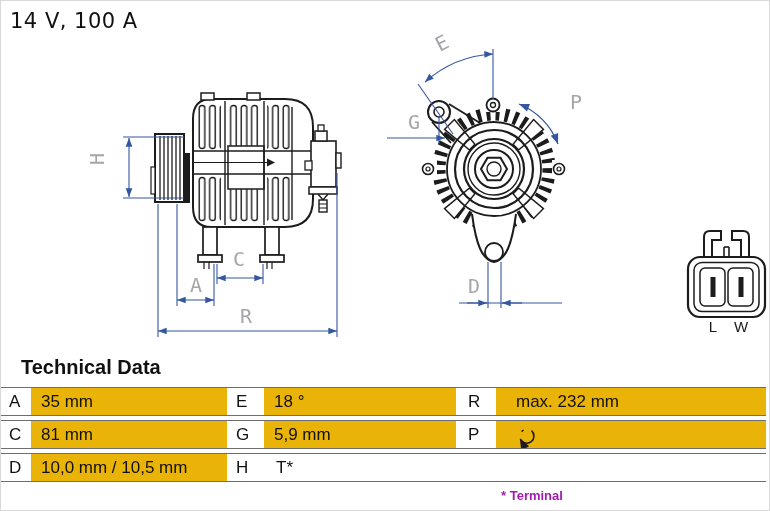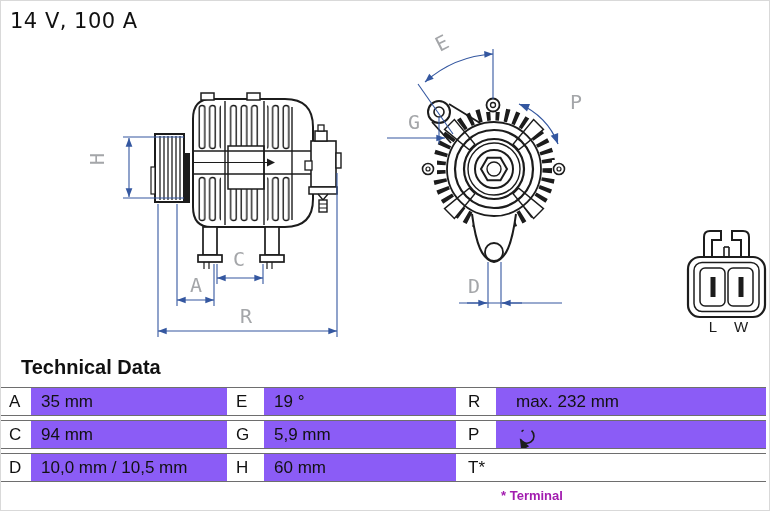--- a/index.html
+++ b/index.html
@@ -9,21 +9,21 @@
          font-size:21px;color:#111;letter-spacing:.5px;}
   .drawing{position:absolute;left:0;top:0;}
   .section-heading{position:absolute;left:8px;top:355px;font-size:20px;font-weight:700;color:#111;margin-left:12px;}
   .techtable{position:absolute;left:0;top:386px;width:765px;}
   .t-row{display:grid;grid-template-columns:30px 196px 37px 192px 40px 270px;
          height:27px;border-top:1px solid #6e6e6e;border-bottom:1px solid #6e6e6e;
          margin-bottom:4px;background:#fff;}
   .k{background:#fff;color:#111;font-size:17px;line-height:27px;padding-left:8px;}
   .k2{padding-left:9px;}
   .k3{padding-left:12px;}
-  .v{background:#8b5cf6;color:#111;font-size:17px;line-height:27px;padding-left:10px;
+  .v{background:#eab308;color:#111;font-size:17px;line-height:27px;padding-left:10px;
      white-space:nowrap;overflow:hidden;}
   .v3{padding-left:20px;}
   .v .rot{vertical-align:middle;margin-top:3px;}
   .footnote{position:absolute;left:500px;top:487px;font-size:13px;font-weight:700;color:#a21caf;}
   svg text.dim{font-family:"DejaVu Sans Mono",monospace;font-size:20px;fill:#a4a6a9;}
   svg text.conn{font-family:"Liberation Sans",sans-serif;font-size:15px;fill:#1c1c1c;}
 </style>
 </head>
 <body>
 
@@ -197,48 +197,47 @@
   </svg>
 
   <div class="section-heading">Technical Data</div>
 
   <div class="techtable">
 
     <div class="t-row">
       <div class="k">A</div>
       <div class="v">35 mm</div>
       <div class="k k2">E</div>
-      <div class="v">19 °</div>
+      <div class="v">18 °</div>
       <div class="k k3">R</div>
       <div class="v v3">max. 232 mm</div>
     </div>
 
     <div class="t-row">
       <div class="k">C</div>
-      <div class="v">94 mm</div>
+      <div class="v">81 mm</div>
       <div class="k k2">G</div>
       <div class="v">5,9 mm</div>
       <div class="k k3">P</div>
       <div class="v v3">
         <svg class="rot" width="22" height="22" viewBox="0 0 22 22">
           <defs>
             <marker id="rarr" viewBox="0 0 10 8" refX="8.5" refY="4" markerWidth="8" markerHeight="7" orient="auto">
               <path d="M0.5,0.5 L9.5,4 L0.5,7.5 Z" fill="#1c1c1c"></path>
             </marker>
           </defs>
           <path d="M15.5,4.6 A7.2,7.2 0 1 1 4.4,13.4" fill="none" stroke="#1c1c1c" stroke-width="1.6" marker-end="url(#rarr)"></path>
           <path d="M5.6,5.6 A7.2,7.2 0 0 1 9.0,3.6" fill="none" stroke="#1c1c1c" stroke-width="1.6" stroke-dasharray="2.4 2"></path>
         </svg>
       </div>
     </div>
 
     <div class="t-row">
       <div class="k">D</div>
       <div class="v">10,0 mm / 10,5 mm</div>
       <div class="k k2">H</div>
-      <div class="v">60 mm</div>
       <div class="k k3">T*</div>
     </div>
   </div>
 
   <div class="footnote">* Terminal</div>
 
 </div>
 
 </body></html>

